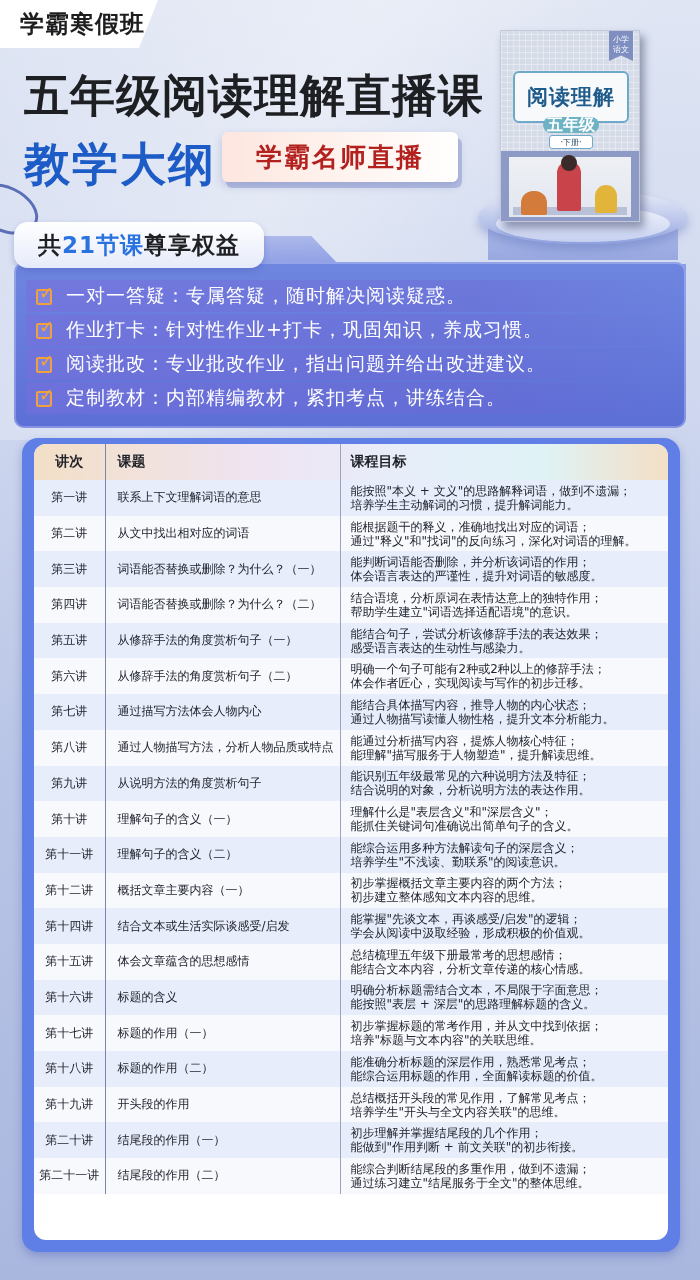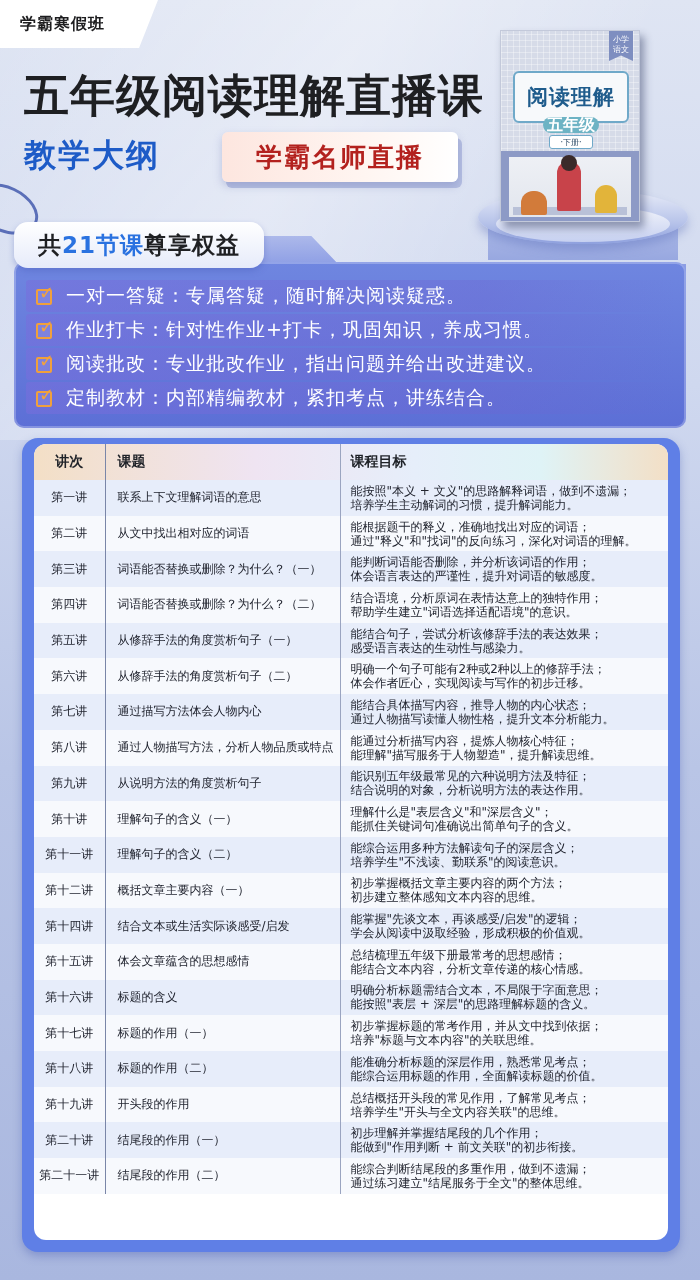--- a/index.html
+++ b/index.html
@@ -13,31 +13,31 @@
     position: absolute; left: 0; top: 0; width: 700px; height: 440px;
     background: linear-gradient(120deg, rgba(255,255,255,0.0) 0%, rgba(255,255,255,0.35) 40%, rgba(255,255,255,0) 70%);
   }
   
   .top-tag {
     position: absolute; left: 0; top: 0; width: 158px; height: 48px;
     background: #ffffff;
     clip-path: polygon(0 0, 100% 0, 88% 100%, 0 100%);
     border-bottom-right-radius: 8px;
     display: flex; align-items: center; padding-left: 20px;
-    font-weight: bold; font-size: 16px; color: #1d1d1f;
+    font-weight: bold; font-size: 24px; color: #1d1d1f;
     letter-spacing: 1px;
   }
   .main-title {
     position: absolute; left: 24px; top: 66px;
     font-size: 45px; font-weight: bold; color: #1e1f22; letter-spacing: 1px;
     white-space: nowrap;
   }
   .sub-title {
     position: absolute; left: 24px; top: 134px;
-    font-size: 32px; font-weight: bold; color: #1d5bc7; letter-spacing: 2px;
+    font-size: 46px; font-weight: bold; color: #1d5bc7; letter-spacing: 2px;
     white-space: nowrap;
   }
   .badge-live {
     position: absolute; left: 222px; top: 132px; width: 236px; height: 50px;
     background: linear-gradient(90deg, #fde6df 0%, #fff5f1 60%, #ffffff 100%);
     border-radius: 6px;
     box-shadow: 0 4px 8px rgba(110,120,180,0.35), 4px 6px 0 rgba(170,180,220,0.8);
     display: flex; align-items: center; justify-content: center;
     font-size: 26px; font-weight: bold; color: #b3211e; letter-spacing: 2px;
   }

